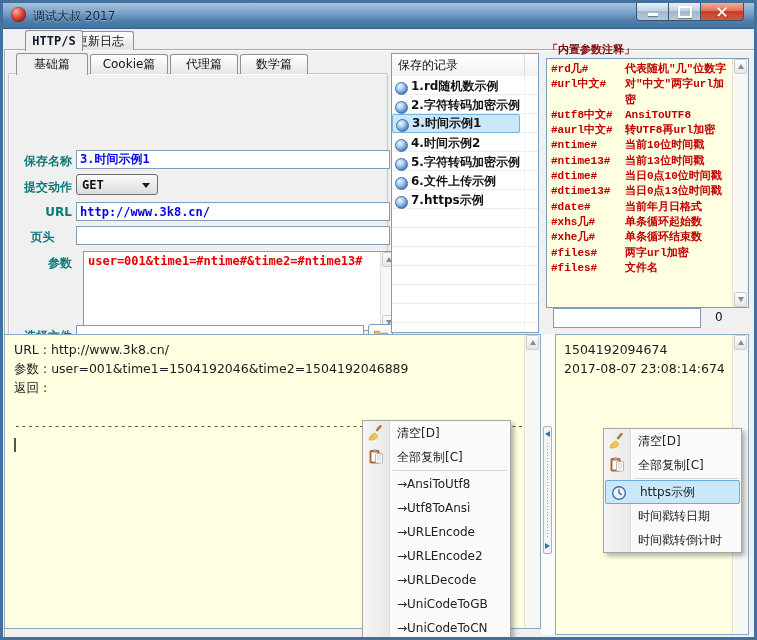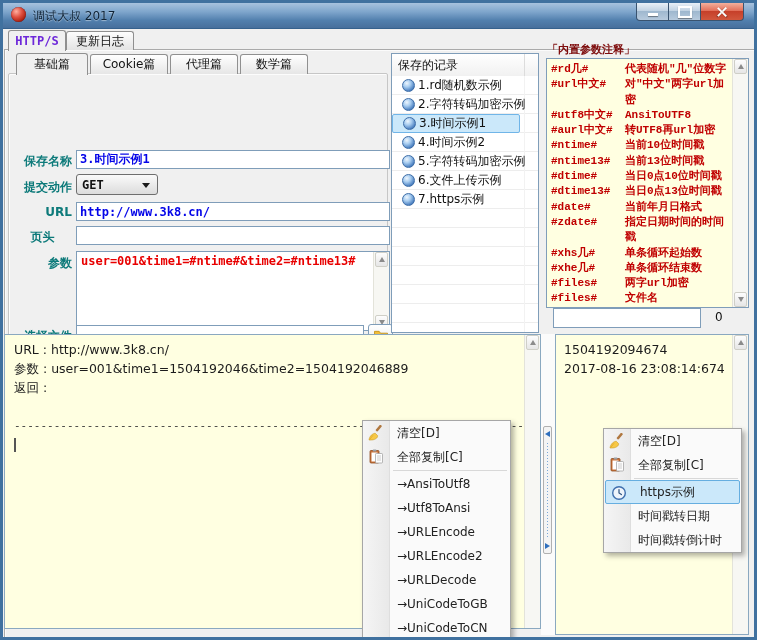--- a/index.html
+++ b/index.html
@@ -26,42 +26,42 @@
   .glyph-max{width:10px;height:8px;border:2px solid #fff;box-shadow:0 1px 1px rgba(0,0,0,.35);}
   .glyph-x{position:relative;width:12px;height:12px;}
   .glyph-x:before,.glyph-x:after{content:"";position:absolute;left:5px;top:0;width:2.4px;height:12px;background:#fff;
     box-shadow:0 1px 1px rgba(0,0,0,.4);}
   .glyph-x:before{transform:rotate(45deg);} .glyph-x:after{transform:rotate(-45deg);}
 
   
   .mtab{top:28px;height:18px;border:1px solid #8f8f8f;border-bottom:none;border-radius:3px 3px 0 0;
     background:linear-gradient(#fdfdfd,#e3e3e3);display:flex;align-items:center;justify-content:center;z-index:3;}
   .mtab.active{top:27px;height:20px;background:#f0f0f0;z-index:5;}
-  .mtab-http{left:5px;width:56px;font-family:"DejaVu Sans Mono",monospace;font-weight:bold;color:#6d28d9;}
+  .mtab-http{left:22px;width:56px;font-family:"DejaVu Sans Mono",monospace;font-weight:bold;color:#0f172a;}
   .mtab-log{left:63px;width:66px;color:#111;}
   .page{left:1px;top:46px;width:749px;height:587px;background:#f0f0f0;border:1px solid #aaa;
     box-shadow:inset 1px 1px 0 #fbfbfb;z-index:1;}
   .stab{height:19px;border:1px solid #909090;border-bottom:none;border-radius:3px 3px 0 0;
     background:linear-gradient(#ffffff,#e6e6e6);display:flex;align-items:center;justify-content:center;z-index:4;top:51px;}
   .stab.active{top:50px;height:21px;background:#f0f0f0;z-index:6;}
   .st1{left:13px;width:70px;} .st2{left:87px;width:76px;} .st3{left:167px;width:66px;} .st4{left:237px;width:66px;}
 
   
   .group{left:5px;top:70px;width:378px;height:261px;border:1px solid #c6c6c6;border-radius:2px;background:#f0f0f0;
     box-shadow:inset 1px 1px 0 #fcfcfc;z-index:2;}
   .flabel{position:absolute;left:4px;width:59px;text-align:right;color:#0d7a7a;font-weight:bold;}
   .tinput{position:absolute;left:67px;height:19px;border:1px solid #7f9db9;background:#fff;
     font-family:"DejaVu Sans Mono",monospace;font-size:12px;font-weight:bold;padding:1px 3px;box-sizing:border-box;}
   .blue{color:#0505e8;}
   .combo{left:67px;top:100px;width:82px;height:21px;border:1px solid #6e6e6e;border-radius:3px;
     background:linear-gradient(#fafafa,#dcdcdc);display:flex;align-items:center;padding-left:5px;box-sizing:border-box;
     font-family:"DejaVu Sans Mono",monospace;font-weight:bold;}
   .combo-arrow{position:absolute;right:7px;top:8px;width:0;height:0;
     border-left:4px solid transparent;border-right:4px solid transparent;border-top:5px solid #1a1a1a;}
-  .params-box{left:67px;top:177px;width:314px;height:80px;border:1px solid #7f9db9;background:#fff;box-sizing:border-box;}
+  .params-box{left:74px;top:177px;width:314px;height:80px;border:1px solid #7f9db9;background:#fff;box-sizing:border-box;}
   .params-text{position:absolute;left:4px;top:2px;right:18px;font-family:"DejaVu Sans Mono",monospace;
     font-weight:bold;color:#e80000;line-height:15px;word-break:break-all;}
   .vscroll{position:absolute;right:0;top:0;bottom:0;width:15px;background:#f7f7f3;border-left:1px solid #e3e3da;}
   .sbx{position:absolute;left:1px;width:13px;height:15px;background:linear-gradient(#fdfdfd,#e6e6e6);
     border:1px solid #cfcfc7;border-radius:2px;box-sizing:border-box;display:flex;align-items:center;justify-content:center;}
   .sbx.top{top:0;} .sbx.bot{bottom:0;}
   .tri-up{width:0;height:0;border-left:3.5px solid transparent;border-right:3.5px solid transparent;border-bottom:5px solid #8b8b8b;}
   .tri-down{width:0;height:0;border-left:3.5px solid transparent;border-right:3.5px solid transparent;border-top:5px solid #8b8b8b;}
   .folder-btn{left:359px;top:250px;width:23px;height:21px;border:1px solid #7f9db9;border-radius:3px;
     background:linear-gradient(#ffffff,#e8e8e8);display:flex;align-items:center;justify-content:center;}
@@ -71,21 +71,21 @@
   .b1{left:63px;width:94px;} .b2{left:167px;width:94px;} .b3{left:277px;width:46px;} .b4{left:327px;width:52px;}
 
   
   .records{left:388px;top:50px;width:148px;height:280px;border:1px solid #7f9db9;background:#fff;box-sizing:border-box;z-index:2;}
   .rec-header{position:absolute;left:0;top:0;right:0;height:22px;background:linear-gradient(#ffffff,#f1f1f1);
     border-bottom:1px solid #dcdcdc;line-height:22px;padding-left:6px;}
   .rec-hline{position:absolute;left:132px;top:0;width:1px;height:22px;background:#dcdcdc;}
   .rec-body{position:absolute;left:0;top:22px;right:0;bottom:0;
     background:repeating-linear-gradient(to bottom,#ffffff 0 18px,#ededed 18px 19px);}
   .rec-vline{position:absolute;left:132px;top:0;bottom:0;width:1px;background:#f2f2f2;}
-  .rec-row{position:relative;height:19px;display:flex;align-items:center;padding-left:10px;box-sizing:border-box;}
+  .rec-row{position:relative;height:19px;display:flex;align-items:flex-end;padding-left:3px;box-sizing:border-box;font-weight:bold;}
   .rec-row.sel{background:#cbe8fa;border:1px solid #70b5e8;border-radius:2px;margin-right:18px;}
   .globe-icon{width:13px;height:13px;border-radius:50%;flex:0 0 13px;margin-right:3px;
     background:radial-gradient(circle at 35% 30%,#eef6fd 0%,#a8cdf0 35%,#4a7fc0 75%,#2c5a94 100%);
     border:1px solid #3e6ea8;box-sizing:border-box;}
 
   
   .notes-title{left:544px;top:39px;color:#7e0d0d;font-weight:bold;font-size:11px;z-index:2;}
   .notes{left:543px;top:55px;width:203px;height:250px;background:#ffffe1;border:1px solid #7f9db9;box-sizing:border-box;z-index:2;}
   .notes-content{position:absolute;left:4px;top:3px;right:17px;}
   .note-line{display:flex;line-height:15.3px;color:#c00000;font-family:Liberation Mono, monospace;font-size:11px;font-weight:bold;}
@@ -270,24 +270,20 @@
         </div>
       <div class="note-line">
           <span class="np">#dtime13#</span>
           <span class="nd">当日0点13位时间戳</span>
         </div>
       <div class="note-line">
           <span class="np">#date#</span>
           <span class="nd">当前年月日格式</span>
         </div>
       <div class="note-line">
-          <span class="np">#zdate#</span>
-          <span class="nd">指定日期时间的时间戳</span>
-        </div>
-      <div class="note-line">
           <span class="np">#xhs几#</span>
           <span class="nd">单条循环起始数</span>
         </div>
       <div class="note-line">
           <span class="np">#xhe几#</span>
           <span class="nd">单条循环结束数</span>
         </div>
       <div class="note-line">
           <span class="np">#files#</span>
           <span class="nd">两字url加密</span>
@@ -328,21 +324,21 @@
     <div class="grip">
       <div class="ga up"></div>
       <div class="grip-dots"></div>
       <div class="ga down"></div>
     </div>
   </div>
 
   <div class="abs outpanel out-right">
     <div class="out-content" style="left:8px;">
       <div>1504192094674</div>
-      <div>2017-08-16 23:08:14:674</div>
+      <div>2017-08-07 23:08:14:674</div>
     </div>
     <div class="vscroll">
       <div class="sbx top">
           <div class="tri-up"></div>
         </div>
     </div>
   </div>
 
   <div class="menu menu-output">
     <div class="mi">

